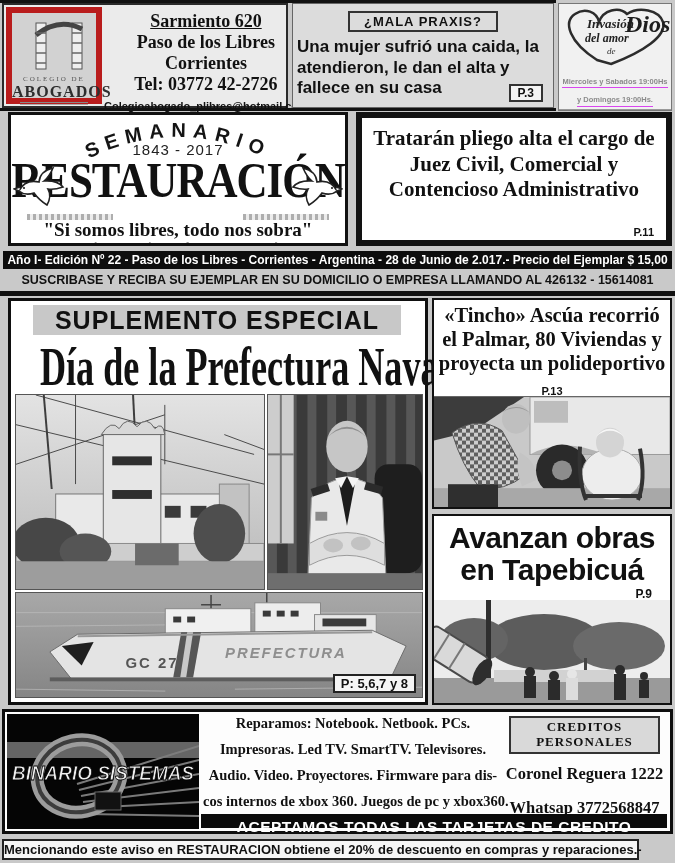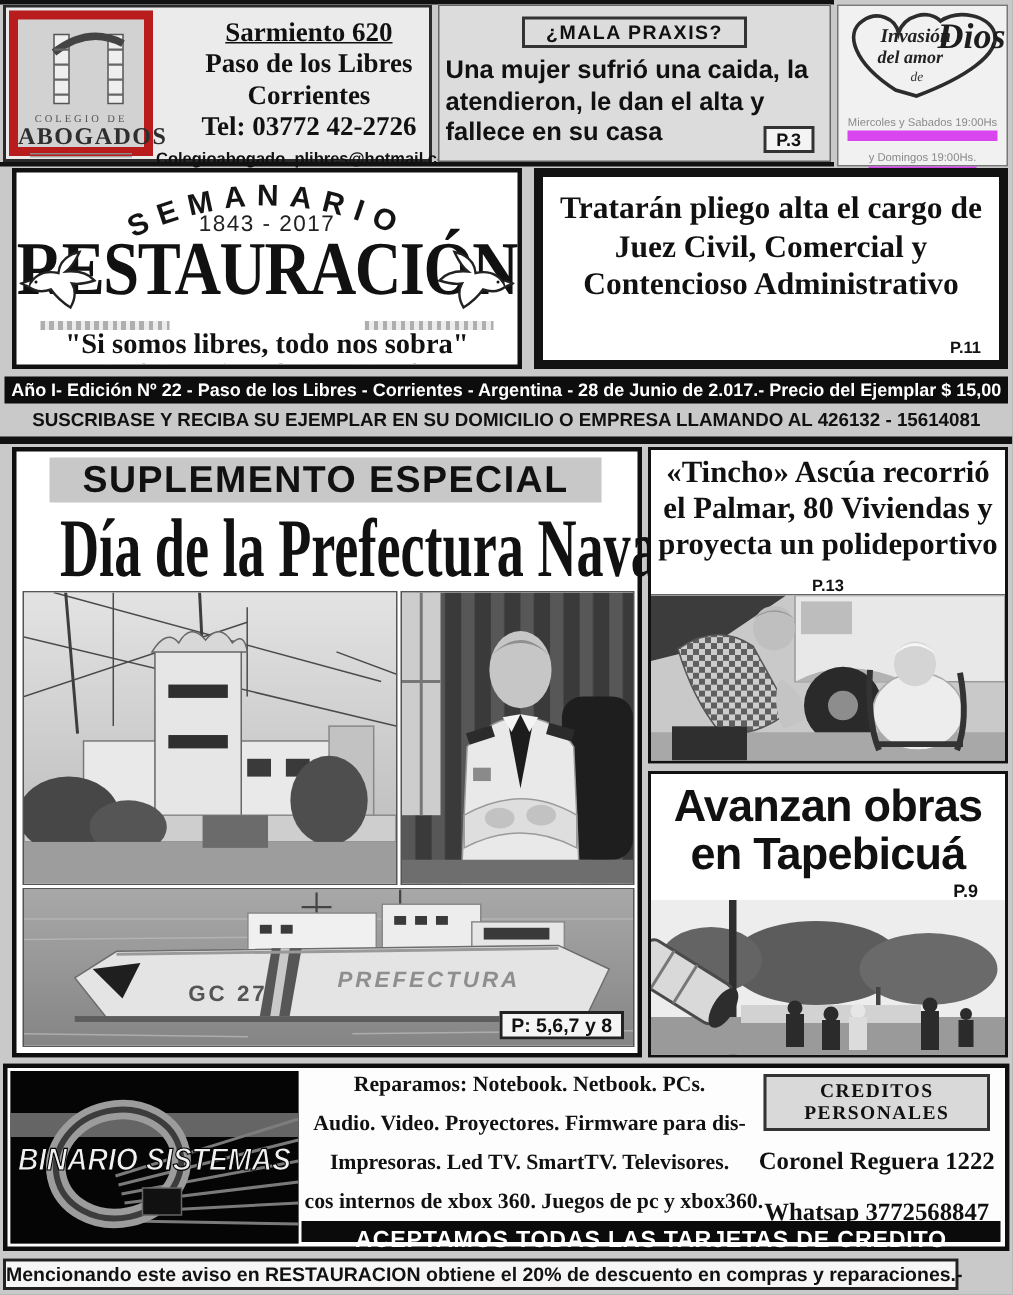--- a/index.html
+++ b/index.html
@@ -20,21 +20,21 @@
   #abogados-text .l1 { font-size:18px; font-weight:bold; text-decoration:underline; }
   #abogados-text .l2, #abogados-text .l3, #abogados-text .l4 { font-size:18px; font-weight:bold; }
   #abogados-text .email { font-size:11px; font-weight:bold; margin-top:5px; font-family:"Liberation Sans",sans-serif; }
 
   #ad-praxis { left:292px; top:3px; width:262px; height:105px; background:#dcdcdc; border:1px solid #666; }
   #praxis-kicker { display:block; width:150px; margin:7px auto 5px; border:2px solid #333; text-align:center; font-size:13px; font-weight:bold; letter-spacing:1px; padding:1px 0; }
   #praxis-headline { font-size:17px; font-weight:bold; line-height:1.22; padding:0 4px; }
   #praxis-pref { position:absolute; right:10px; bottom:5px; border:2px solid #333; background:#f4f4f4; font-size:12px; font-weight:bold; padding:0 7px; }
 
   #ad-dios { left:558px; top:3px; width:114px; height:108px; background:#f1f1f1; border:1px solid #777; text-align:center; }
-  .dios-sched { font-size:7.5px; font-weight:normal; color:#8a8a8a; border-bottom:7px solid #d946ef; display:inline-block; line-height:1.5; }
+  .dios-sched { font-size:7.5px; font-weight:bold; color:#8a8a8a; border-bottom:1px solid #d946ef; display:inline-block; line-height:1.5; }
   #dios-address { font-size:12px; font-weight:bold; color:#5a5a5a; letter-spacing:1px; margin-top:2px; border-top:1px solid #999; border-bottom:1px solid #999; }
 
   
   #masthead { left:8px; top:112px; width:340px; height:134px; background:#fff; border:3px solid #111; overflow:hidden; }
   #mast-years { position:absolute; top:26px; left:0; right:0; text-align:center; font-size:15px; color:#222; letter-spacing:1px; }
   #mast-title { position:absolute; top:36px; left:0; right:0; text-align:center; font-family:"Liberation Serif",serif; font-weight:bold; font-size:43px; letter-spacing:-1px; transform:scaleY(1.18); transform-origin:top; white-space:nowrap; }
   .flourish { position:absolute; top:99px; width:86px; height:6px; background:repeating-linear-gradient(90deg,#9a9a9a 0 3px, #e8e8e8 3px 6px); opacity:.8; }
   #mast-slogan { position:absolute; top:104px; left:0; right:0; text-align:center; font-family:"Liberation Serif",serif; font-weight:bold; font-size:19px; }
   #mast-attrib { position:absolute; top:124px; left:0; right:0; text-align:center; font-family:"Liberation Serif",serif; font-weight:bold; font-size:13px; color:#969696; letter-spacing:2px; }
   .dove { position:absolute; top:50px; width:52px; height:44px; }
@@ -370,22 +370,22 @@
           <line x1="80" y1="100" x2="192" y2="102"></line>
       </g>
       <rect x="0" y="28" width="192" height="16" fill="#7d7d7d" opacity=".8"></rect>
       <ellipse cx="72" cy="62" rx="42" ry="36" fill="none" stroke="#9c9c9c" stroke-width="13" transform="rotate(-12 72 62)"></ellipse>
       <ellipse cx="72" cy="62" rx="42" ry="36" fill="none" stroke="#3c3c3c" stroke-width="4" transform="rotate(-12 72 62)"></ellipse>
       <rect x="88" y="78" width="26" height="18" fill="#111" stroke="#666"></rect>
       <text x="96" y="66" text-anchor="middle" font-family="Liberation Sans, sans-serif" font-style="italic" font-weight="bold" font-size="21" fill="#f0f0f0" stroke="#000" stroke-width="0.8" textLength="182" lengthAdjust="spacingAndGlyphs">BINARIO SISTEMAS</text>
     </svg>
     <div id="binario-lines">
       <div>Reparamos:  Notebook. Netbook. PCs.</div>
+      <div>Impresoras.  Led TV. SmartTV. Televisores.</div>
       <div>Audio. Video. Proyectores.  Firmware para dis-</div>
-      <div>Impresoras.  Led TV. SmartTV. Televisores.</div>
       <div>cos internos de xbox 360. Juegos de pc y xbox360.</div>
     </div>
     <div id="credit-panel">
       <div id="credit-title">
         <div>CREDITOS</div>
         <div>PERSONALES</div>
       </div>
       <div id="credit-address">Coronel Reguera 1222</div>
       <div id="credit-whatsapp">Whatsap 3772568847</div>
     </div>

